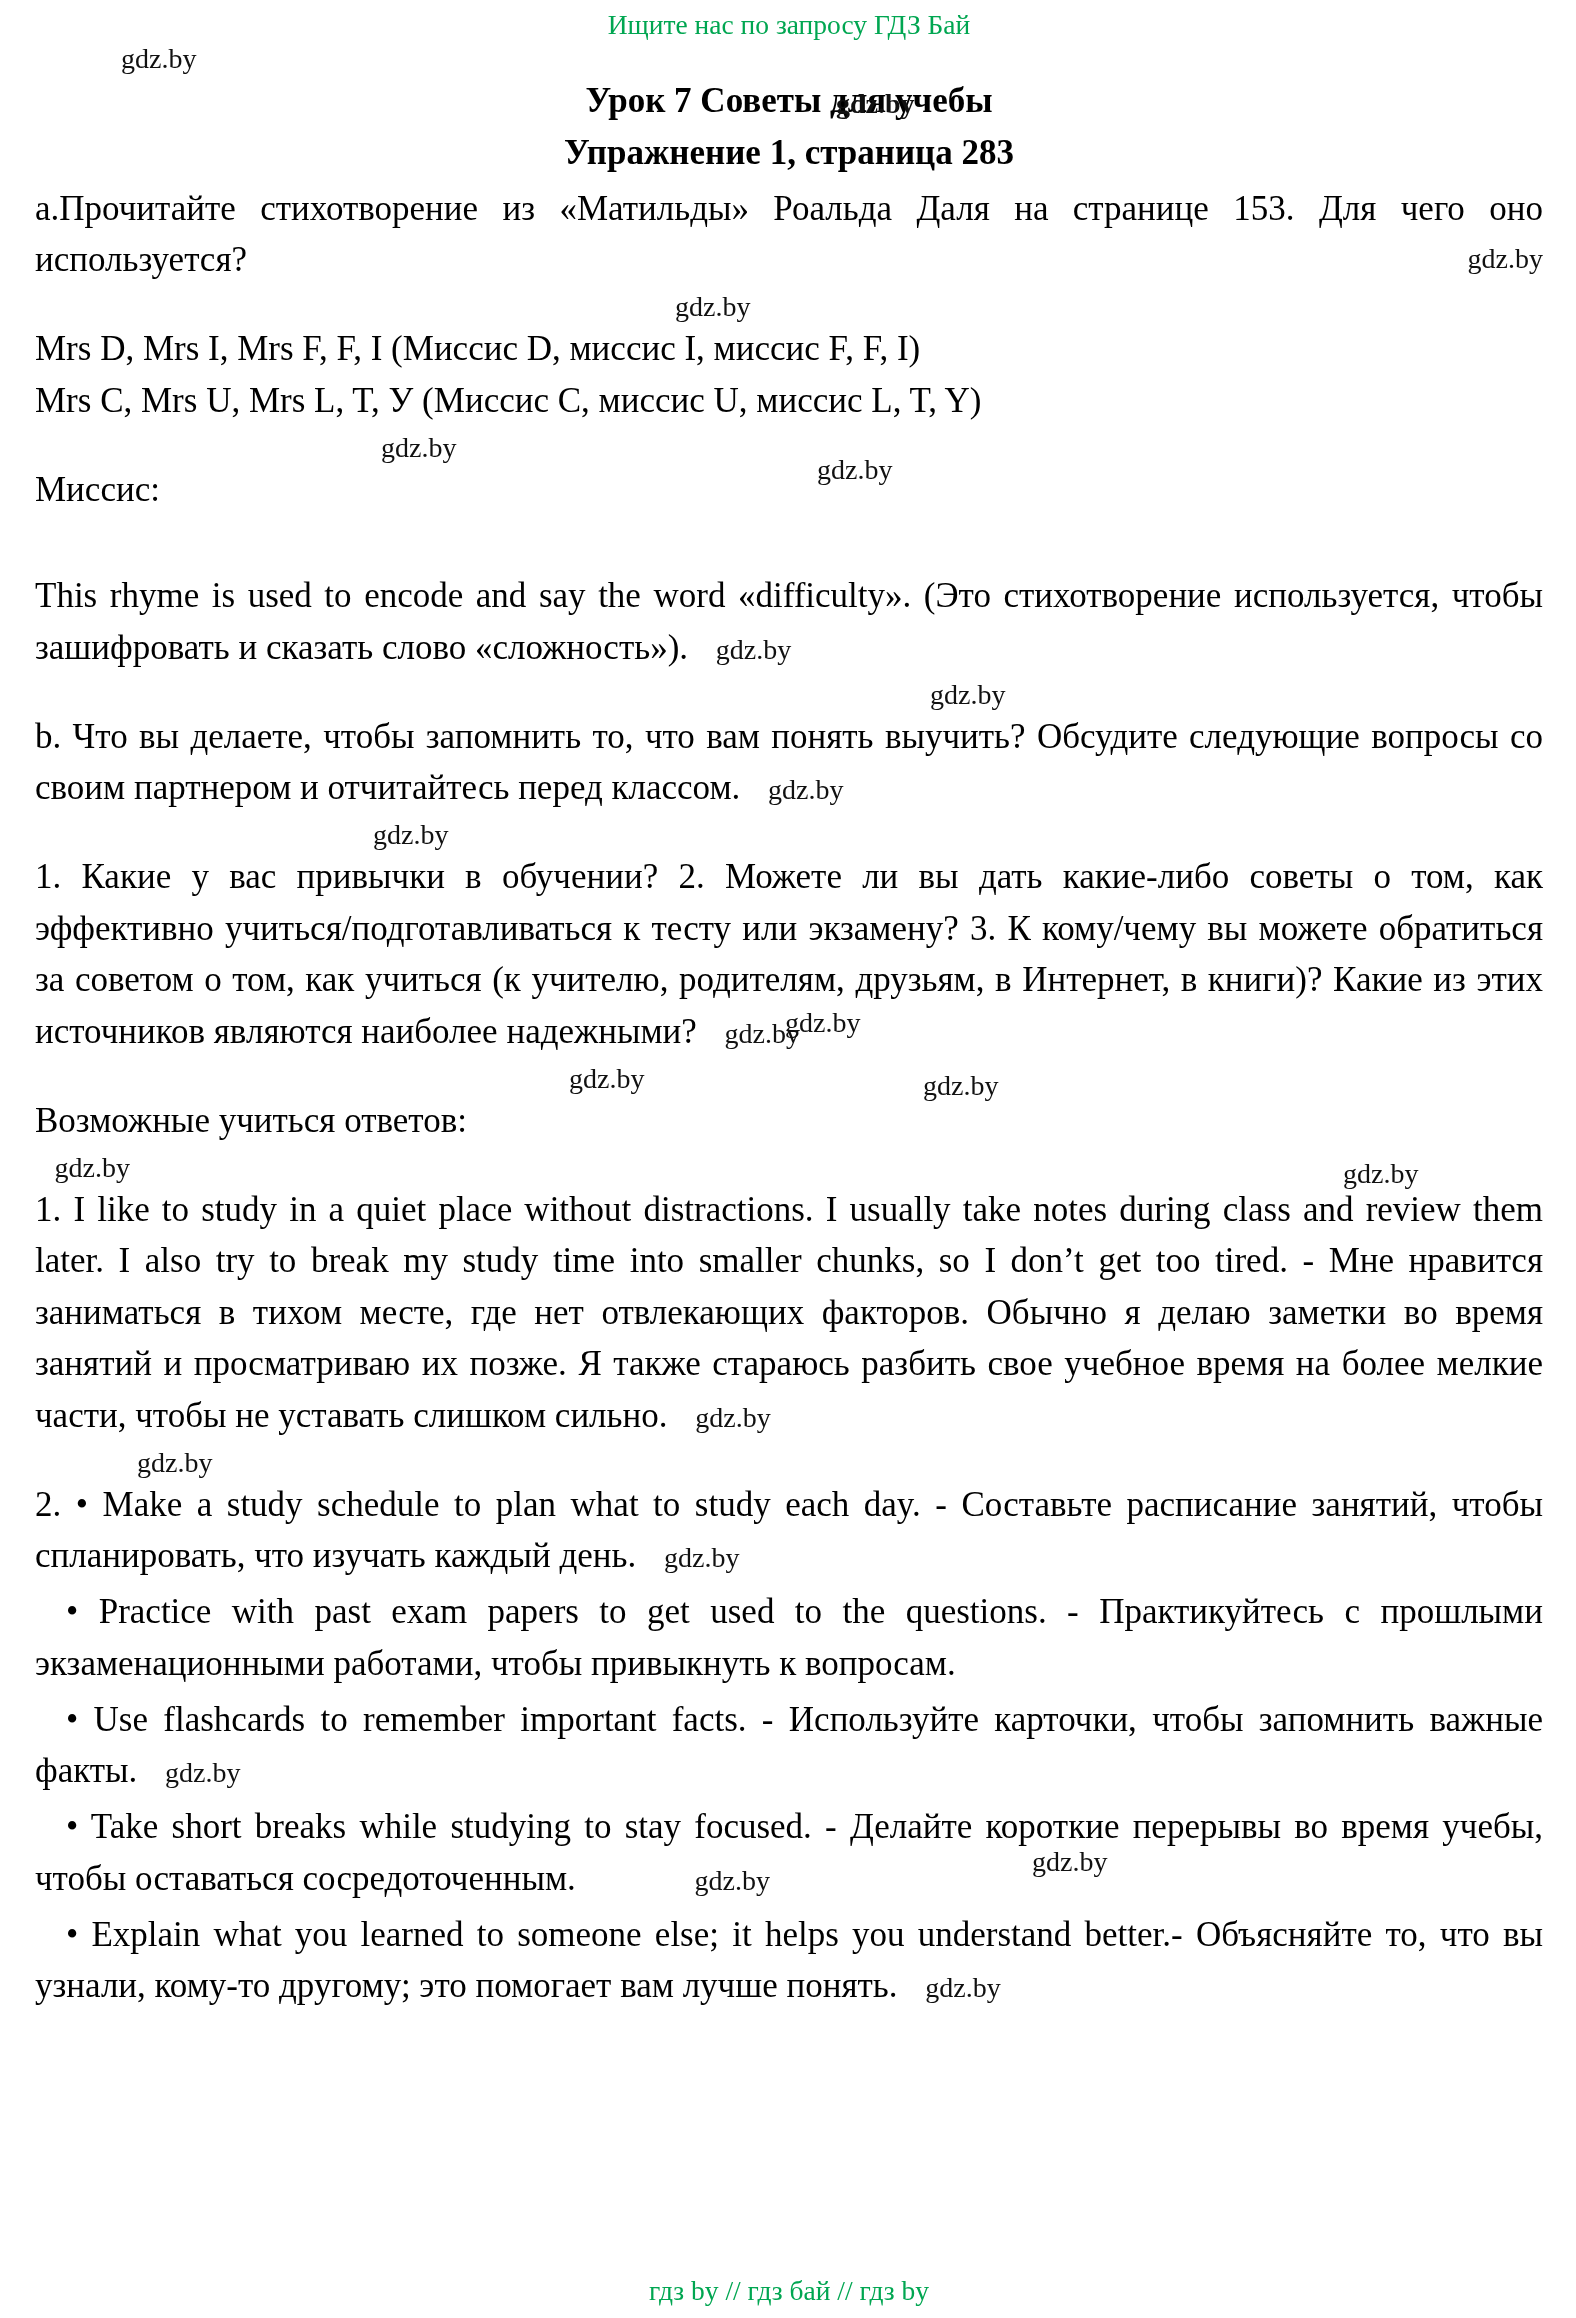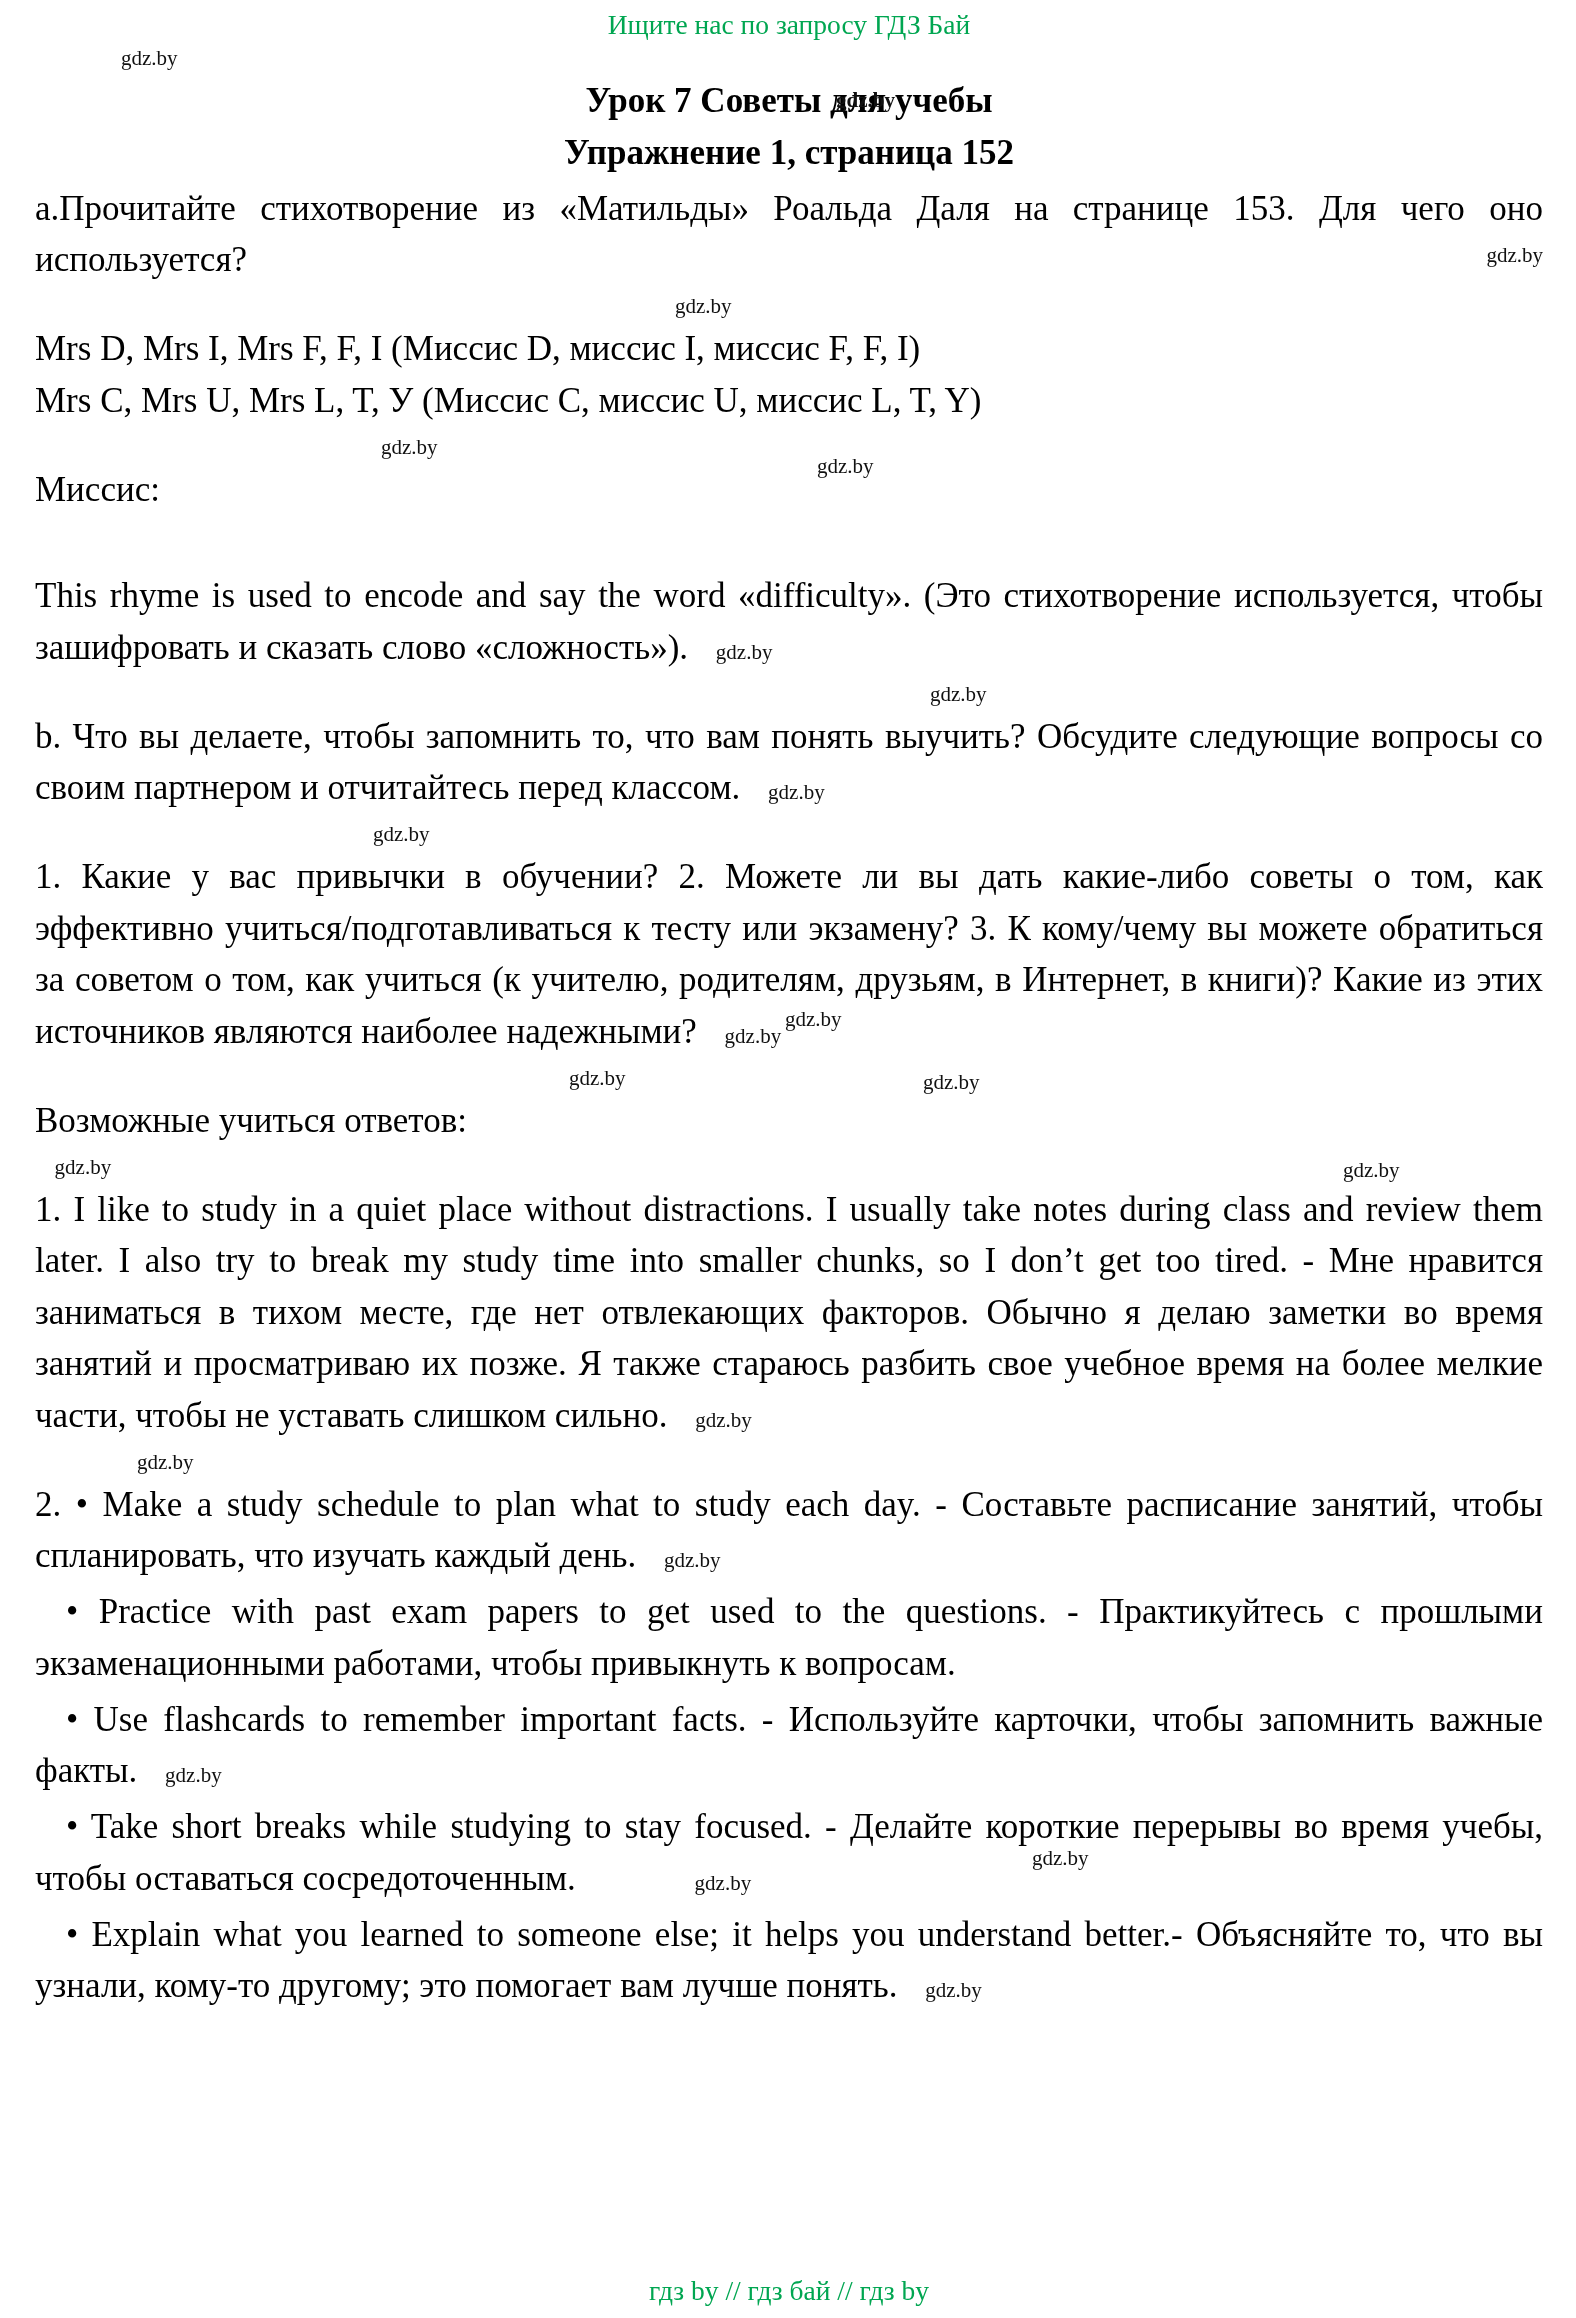--- a/index.html
+++ b/index.html
@@ -18,21 +18,21 @@
   }
   .banner{
     color:var(--accent,#00A651);
     font-size:27.5px;
     line-height:1.25;
     text-align:center;
     font-family:"Liberation Serif","DejaVu Serif",serif;
   }
   .footer-banner{margin-top:auto;padding-top:20.4px;}
   .wm{
-    font-size:21px;
+    font-size:28px;
     line-height:1.1;
     color:#111111;
     font-family:"Liberation Serif","DejaVu Serif",serif;
     white-space:nowrap;
   }
   .wm-line{height:33px;line-height:33px;}
   .abs{position:absolute;}
   .trail{margin-left:19px;}
   p{margin:0 0 4.7px 0;position:relative;text-align:justify;}
   p.noj{text-align:left;}
@@ -48,21 +48,21 @@
 
   <div class="banner">Ищите нас по запросу ГДЗ Бай</div>
 
   <div class="wm wm-line" style="padding-left:86px"><span class="wm">gdz.by</span></div>
 
   <p class="bold noj tight">
     <span>Урок 7 Советы для учебы</span>
     <span class="wm abs" style="left:801px;top:14px">gdz.by</span>
   </p>
 
-  <p class="bold noj">Упражнение 1, страница 152</p>
+  <p class="bold noj">Упражнение 1, страница 283</p>
 
   <p>
     <span>а.Прочитайте стихотворение из «Матильды» Роальда Даля на странице 153. Для чего оно используется?</span>
     <span class="wm abs" style="right:0px;top:61px">gdz.by</span>
   </p>
 
   <div class="wm wm-line" style="padding-left:640px"><span class="wm">gdz.by</span></div>
 
   <p class="noj tight">Mrs D, Mrs I, Mrs F, F, I (Миссис D, миссис I, миссис F, F, I)</p>
   <p class="noj">Mrs C, Mrs U, Mrs L, T, У (Миссис C, миссис U, миссис L, T, Y)</p>

